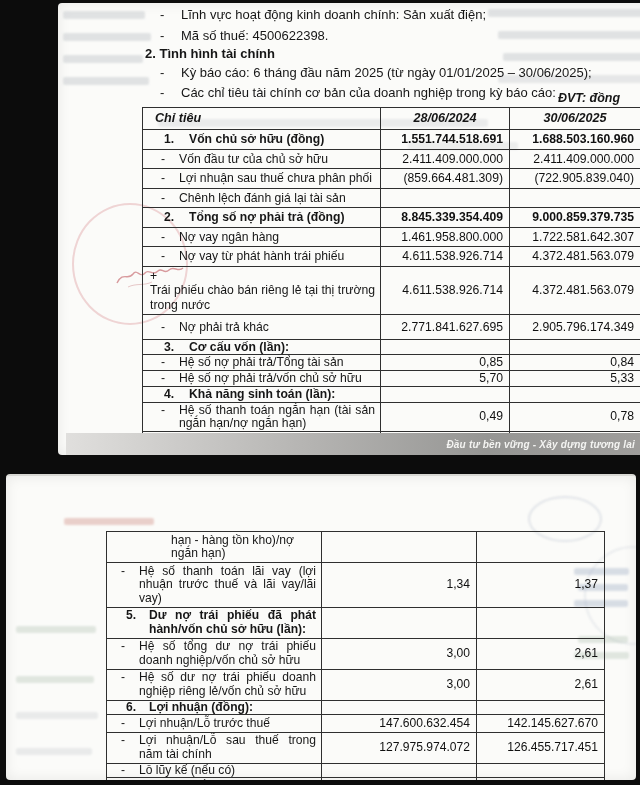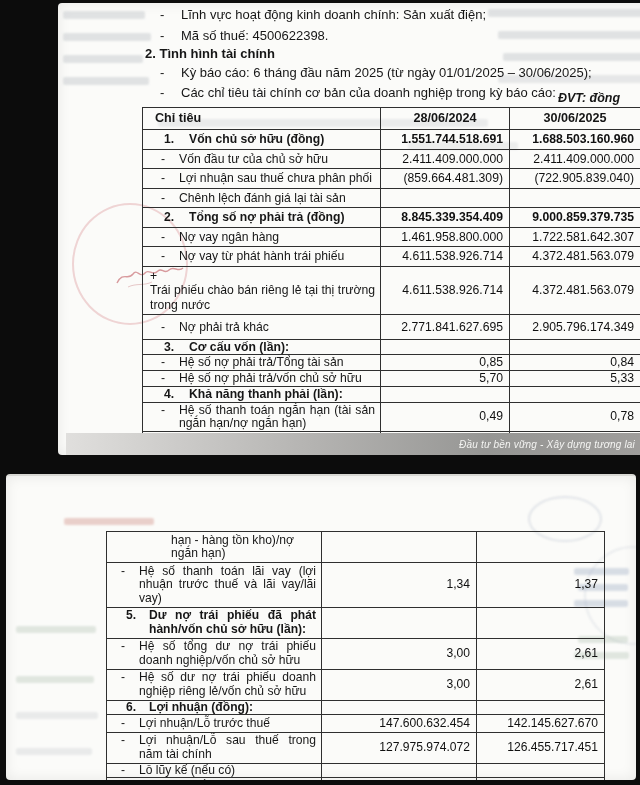--- a/index.html
+++ b/index.html
@@ -14,21 +14,21 @@
   .iline .dash{display:inline-block;width:21px;}
   .ihead{position:absolute;left:87px;font-size:13px;font-weight:700;white-space:nowrap;}
   .dvt{position:absolute;top:88px;left:470px;width:122px;text-align:center;
        font-size:12.5px;font-style:italic;font-weight:600;}
 
   
   table{border-collapse:collapse;table-layout:fixed;position:absolute;background:transparent;}
   .t1{left:84px;top:104px;width:498px;}
   .t2{left:100px;top:55px;width:498px;}
   td,th{border:1.4px solid #2f2f2f;vertical-align:middle;overflow:hidden;}
-  th{font-size:12.6px;font-weight:700;padding:3px 5px;line-height:15px;}
+  th{font-size:12.6px;font-weight:700;padding:3px 5px;line-height:15px;font-style:italic;}
   th.hc{text-align:left;padding-left:12px;}
   th.hd{text-align:center;}
   .t1 td{font-size:12.2px;line-height:14.5px;padding:2px 5px;}
   .t2 td{font-size:12.1px;line-height:13.5px;padding:1.5px 5px;}
   td.v{text-align:right;padding-right:6px;font-variant-numeric:tabular-nums;color:#101010;}
   td.lc{position:relative;text-align:left;}
   .t1 td.lc{padding-left:36px;}
   .t2 td.lc{padding-left:32px;}
   .lc .mk{position:absolute;left:18px;}
   .t2 .lc .mk{left:14px;}
@@ -44,21 +44,21 @@
   tr.pad td{padding-top:4.5px;padding-bottom:4.5px;}
   .t1 tr.tight td{line-height:12.8px;padding-top:1px;padding-bottom:1px;}
   .t1 tr.tight2 td{line-height:13.2px;padding-top:1px;padding-bottom:1px;}
   .t2 tr.tight td{line-height:12.5px;padding-top:0.5px;padding-bottom:0.5px;}
   tr.cont td.lc{padding-left:64px;}
 
   
   .fbar{position:absolute;left:8px;top:430px;width:619px;height:22px;
         background:linear-gradient(to right,#e0dfdd 0%,#b6b5b3 38%,#969694 68%,#a19f9d 100%);
         display:flex;align-items:center;justify-content:flex-end;}
-  .fbar span{margin-right:50px;font-size:10px;font-style:italic;color:#f4f4f2;letter-spacing:.2px;}
+  .fbar span{margin-right:50px;font-size:10px;font-style:italic;color:#f4f4f2;letter-spacing:.2px;font-weight:bold;}
 
   
   .ghost{position:absolute;height:8px;border-radius:2px;background:#c0c4c9;opacity:.45;filter:blur(1.3px);}
   .ghost.salmon{background:#d9a49c;opacity:.5;}
   .ghost.blue{background:#9fadc4;opacity:.38;}
   .ghost.green{background:#a9bcab;opacity:.32;}
   .stamp-arc{position:absolute;border:2px solid rgba(205,95,105,.25);border-radius:50%;filter:blur(.6px);}
   .stamp-circle{position:absolute;border:2px solid rgba(170,180,195,.3);border-radius:50%;filter:blur(1.2px);}
   .redink{position:absolute;opacity:.8;}
   .shade{position:absolute;background:#ededeb;opacity:.7;filter:blur(2px);}
@@ -164,21 +164,21 @@
             <td class="lc"><span class="mk">-</span><span class="lb">Hệ số nợ phải trả/Tổng tài sản</span></td>
             <td class="v">0,85</td>
             <td class="v">0,84</td>
           </tr>
           <tr class="tight">
             <td class="lc"><span class="mk">-</span><span class="lb">Hệ số nợ phải trả/vốn chủ sở hữu</span></td>
             <td class="v">5,70</td>
             <td class="v">5,33</td>
           </tr>
           <tr class="sec tight">
-            <td class="lc"><span class="mk">4.</span><span class="lb">Khả năng thanh phải (lần):</span></td>
+            <td class="lc"><span class="mk">4.</span><span class="lb">Khả năng sinh toán (lần):</span></td>
             <td class="v"></td>
             <td class="v"></td>
           </tr>
           <tr class="two tight2">
             <td class="lc">
               <span class="mk">-</span>
               <span class="lb">Hệ số thanh toán ngắn hạn (tài sản ngắn hạn/nợ ngắn hạn)</span>
             </td>
             <td class="v">0,49</td>
             <td class="v">0,78</td>

